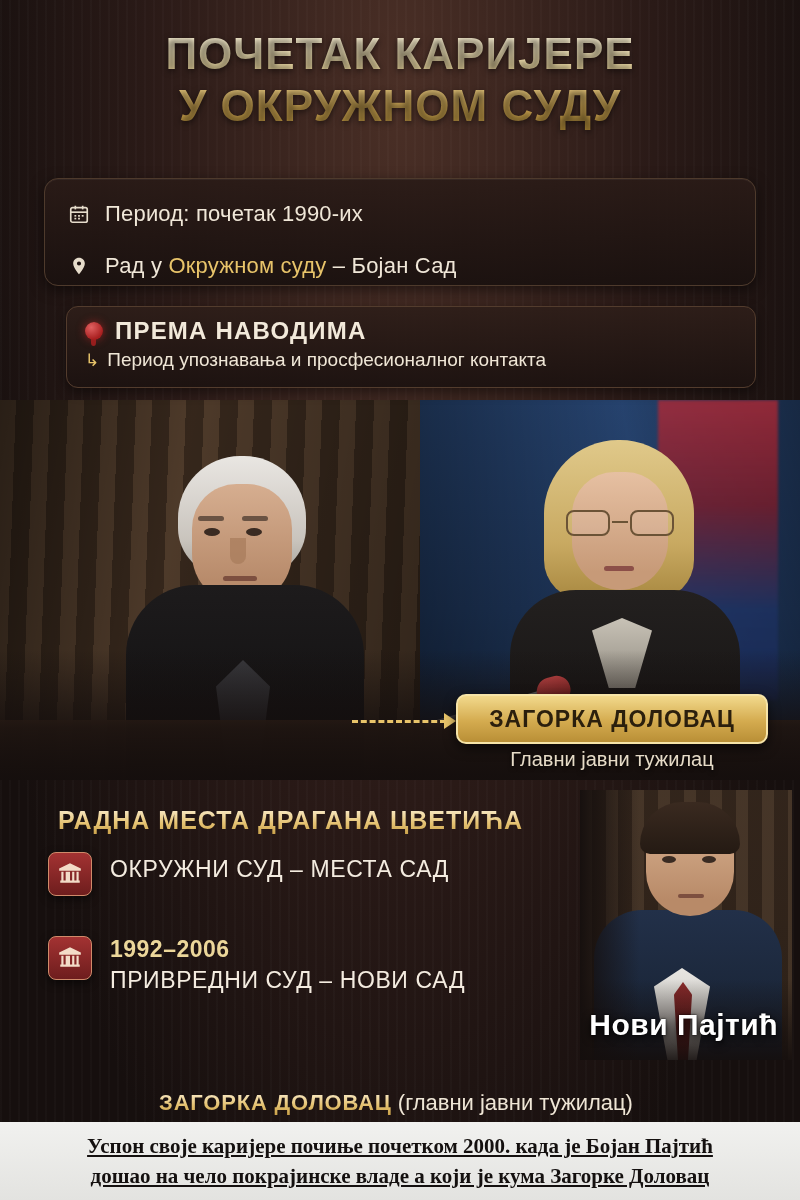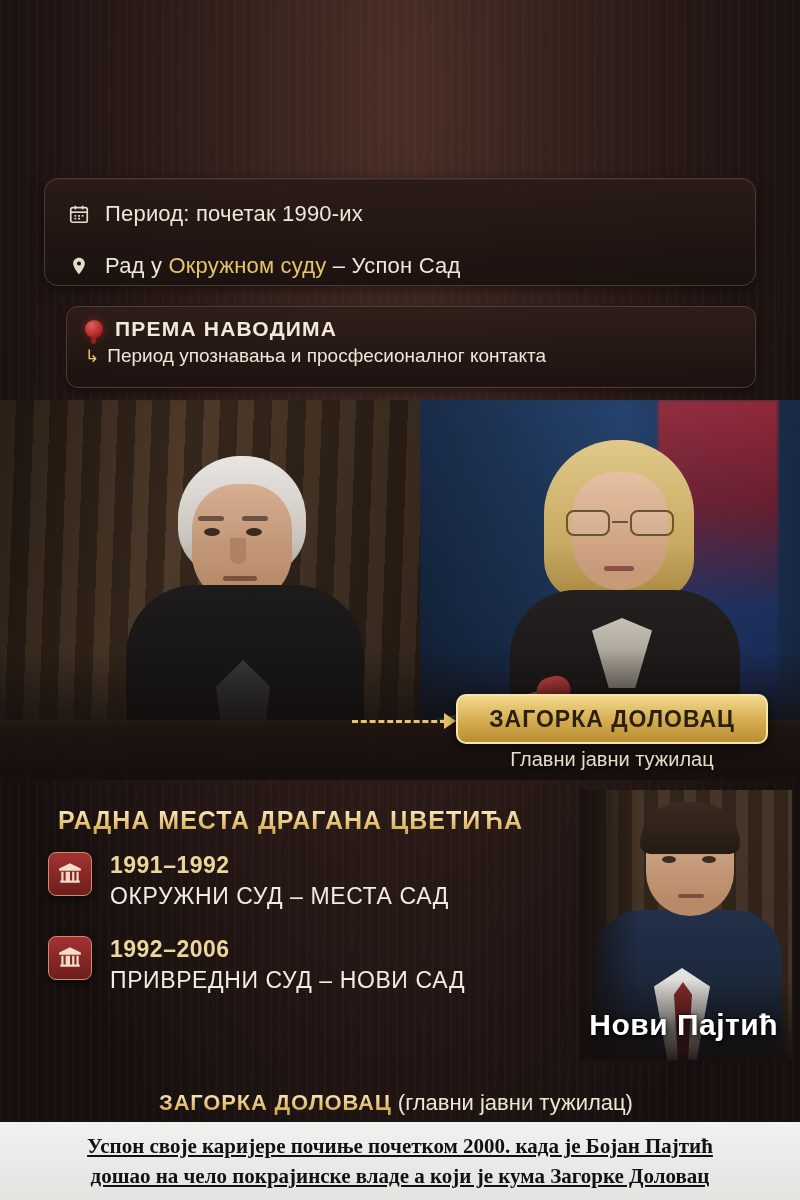--- a/index.html
+++ b/index.html
@@ -79,21 +79,21 @@
     position: absolute; left: 66px; top: 306px; width: 690px; height: 82px;
     background: linear-gradient(180deg, rgba(46,30,25,0.92) 0%, rgba(28,18,16,0.95) 100%);
     border: 1px solid #533c2d;
     border-radius: 12px;
     box-shadow: 0 4px 12px rgba(0,0,0,0.45);
     z-index: 4;
     padding: 10px 20px 10px 18px;
   }
   .claim-title {
     display: flex; align-items: center; gap: 12px;
-    font-size: 21px; font-weight: bold; color: #f2e9da; letter-spacing: 1.2px;
+    font-size: 24px; font-weight: bold; color: #f2e9da; letter-spacing: 1.2px;
   }
   .dot-red {
     width: 18px; height: 18px; border-radius: 50%;
     background: radial-gradient(circle at 35% 30%, #e06060, #a81f1f 70%);
     box-shadow: 0 0 8px rgba(200,40,40,.6);
     position: relative;
   }
   .dot-red::after {
     content: "";
     position: absolute; left: 6px; top: 17px;
@@ -360,20 +360,26 @@
     text-decoration: underline;
     line-height: 30px; text-align: center;
     white-space: nowrap;
   }
 </style>
 </head>
 <body>
 
 <div class="page">
 
+  <div class="header">
+    <h1>
+      <span>ПОЧЕТАК КАРИЈЕРЕ</span>
+      <span class="line2">У ОКРУЖНОМ СУДУ</span>
+    </h1>
+  </div>
 
   <div class="info-panel">
     <div class="info-row">
       <span class="ico">
         <svg width="22" height="22" viewBox="0 0 24 24" fill="none" stroke="#e6dccb" stroke-width="1.8">
           <rect x="3" y="5" width="18" height="16" rx="2"></rect>
           <line x1="3" y1="10" x2="21" y2="10"></line>
           <line x1="8" y1="3" x2="8" y2="7"></line>
           <line x1="16" y1="3" x2="16" y2="7"></line>
           <line x1="7" y1="14" x2="9" y2="14"></line>
@@ -385,21 +391,21 @@
       </span>
       <span class="txt">Период: почетак 1990-их</span>
     </div>
     <div class="info-row">
       <span class="ico">
         <svg width="20" height="22" viewBox="0 0 24 24" fill="#e6dccb">
           <path d="M12 2C8.1 2 5 5.1 5 9c0 5.2 7 13 7 13s7-7.8 7-13c0-3.9-3.1-7-7-7zm0 9.5A2.5 2.5 0 1 1 12 6.5a2.5 2.5 0 0 1 0 5z"></path>
         </svg>
       </span>
       <span class="txt">
-        <span>Рад у </span><span class="hl">Окружном суду</span><span> – Успон Сад</span>
+        <span>Рад у </span><span class="hl">Окружном суду</span><span> – Бојан Сад</span>
       </span>
     </div>
   </div>
 
   <div class="claim-panel">
     <div class="claim-title">
       <span class="dot-red"></span>
       <span>ПРЕМА НАВОДИМА</span>
     </div>
     <div class="claim-sub">
@@ -456,21 +462,20 @@
   <div class="work">
     <div class="work-title">РАДНА МЕСТА ДРАГАНА ЦВЕТИЋА</div>
 
     <div class="job job1">
       <span class="badge-ico">
         <svg width="26" height="26" viewBox="0 0 24 24" fill="#f3dcc8">
           <path d="M12 2 2 7v2h20V7L12 2zM4 10v8H3v2h18v-2h-1v-8h-2v8h-2v-8h-2v8h-2v-8H8v8H6v-8H4z"></path>
         </svg>
       </span>
       <span>
-        <span class="years" style="display:block">1991–1992</span>
         <span class="place" style="display:block">ОКРУЖНИ СУД – МЕСТА САД</span>
       </span>
     </div>
 
     <div class="job job2">
       <span class="badge-ico">
         <svg width="26" height="26" viewBox="0 0 24 24" fill="#f3dcc8">
           <path d="M12 2 2 7v2h20V7L12 2zM4 10v8H3v2h18v-2h-1v-8h-2v8h-2v-8h-2v8h-2v-8H8v8H6v-8H4z"></path>
         </svg>
       </span>

